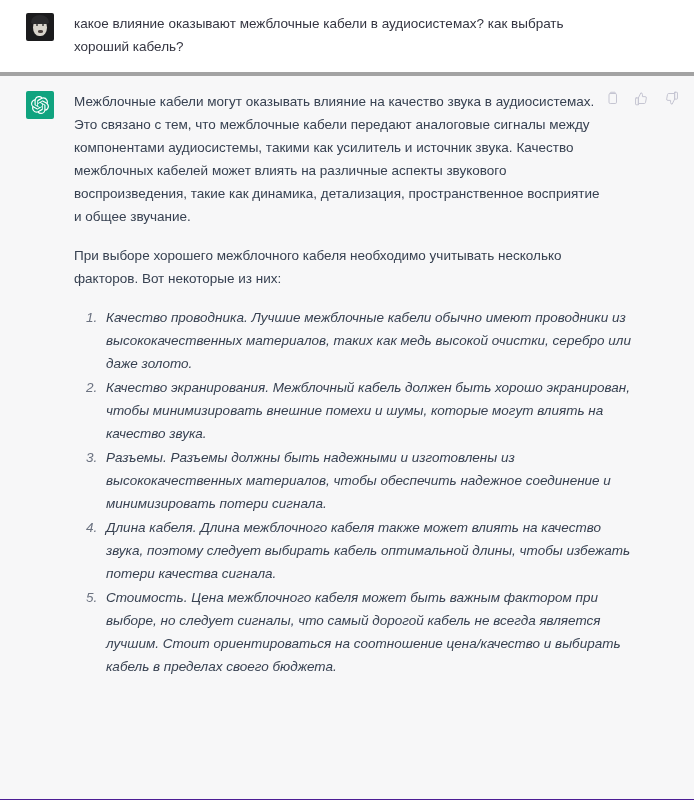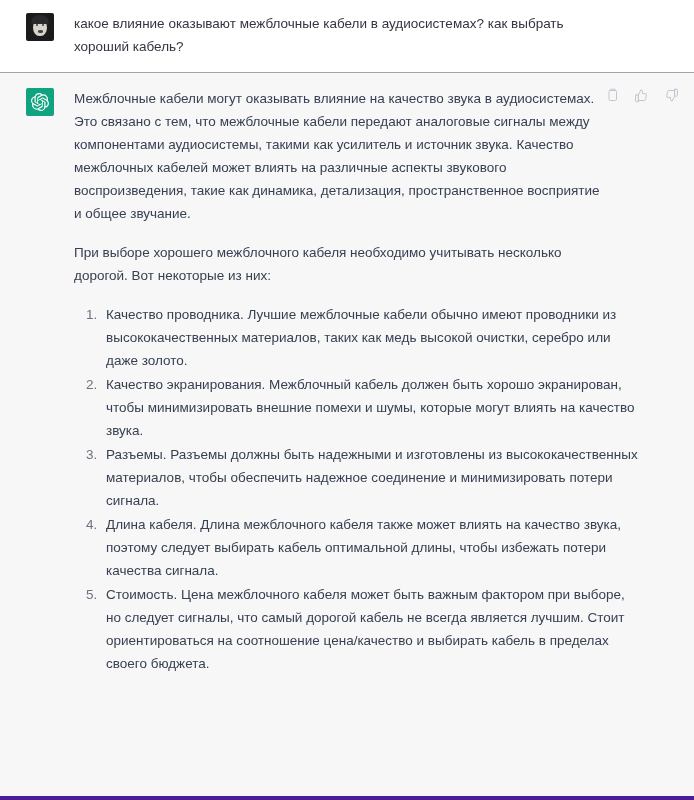--- a/index.html
+++ b/index.html
@@ -25,26 +25,26 @@
 
   
   .msg {
     width: 100%;
     box-sizing: border-box;
     position: relative;
   }
   .msg-user {
     background: #ffffff;
     padding: 12px 4px 14px 0;
-    border-bottom: 1px solid #a3a3a3;
+    border-bottom: 4px solid #a3a3a3;
   }
   .msg-assistant {
     background: #f7f7f8;
     padding: 14px 0 16px 0;
-    border-bottom: 4px solid #4c1d95;
+    border-bottom: 1px solid #4c1d95;
     flex: 1 1 auto;
   }
 
   .msg-inner {
     display: flex;
     align-items: flex-start;
     padding-left: 26px;
     padding-right: 16px;
   }
 
@@ -138,20 +138,21 @@
   }
   .para {
     max-width: 528px;
   }
 
   ol.answer-list {
     margin: 0 0 16px 0;
     padding-left: 27px;
     list-style: decimal;
     max-width: 540px;
+    font-style: italic;
   }
   ol.answer-list li {
     margin: 0 0 1px 0;
     padding-left: 5px;
     color: #374151;
   }
   ol.answer-list li::marker {
     color: #6b7280;
   }
 
@@ -248,21 +249,21 @@
           <svg width="18" height="18" viewBox="0 0 24 24" aria-hidden="true">
             <path fill="#ffffff" d="M22.28 9.82a5.98 5.98 0 0 0-.52-4.91 6.05 6.05 0 0 0-6.51-2.9A6 6 0 0 0 4.98 4.18a5.98 5.98 0 0 0-4 2.9 6.05 6.05 0 0 0 .75 7.1 5.98 5.98 0 0 0 .51 4.91 6.05 6.05 0 0 0 6.52 2.9A5.98 5.98 0 0 0 13.26 24a6.05 6.05 0 0 0 5.77-4.21 5.98 5.98 0 0 0 4-2.9 6.05 6.05 0 0 0-.75-7.07zM13.26 22.43a4.48 4.48 0 0 1-2.88-1.04l.14-.08 4.78-2.76a.8.8 0 0 0 .39-.68v-6.74l2.02 1.17a.07.07 0 0 1 .04.05v5.58a4.5 4.5 0 0 1-4.49 4.5zM3.6 18.3a4.47 4.47 0 0 1-.54-3.01l.14.09 4.78 2.76a.77.77 0 0 0 .78 0l5.84-3.37v2.33a.08.08 0 0 1-.03.06l-4.83 2.79a4.5 4.5 0 0 1-6.14-1.65zM2.34 7.9a4.48 4.48 0 0 1 2.35-1.97v5.68a.77.77 0 0 0 .38.67l5.81 3.35-2.02 1.17a.07.07 0 0 1-.07 0L3.96 14.02A4.5 4.5 0 0 1 2.3 7.9zm16.6 3.86L13.1 8.38 15.12 7.2a.07.07 0 0 1 .07 0l4.83 2.79a4.49 4.49 0 0 1-.68 8.1v-5.68a.79.79 0 0 0-.39-.67zm2.01-3.02l-.14-.09-4.77-2.78a.78.78 0 0 0-.79 0L9.42 9.24V6.9a.07.07 0 0 1 .03-.06l4.83-2.78a4.5 4.5 0 0 1 6.68 4.66zM8.32 12.87L6.3 11.7a.07.07 0 0 1-.04-.05V6.07a4.5 4.5 0 0 1 7.37-3.45l-.14.08L8.71 5.46a.8.8 0 0 0-.39.68zm1.1-2.37l2.6-1.5 2.61 1.5v3l-2.6 1.5-2.61-1.5z"></path>
           </svg>
         </span>
       </div>
 
       <div class="body body-assistant">
 
         <p class="para">Межблочные кабели могут оказывать влияние на качество звука в аудиосистемах. Это связано с тем, что межблочные кабели передают аналоговые сигналы между компонентами аудиосистемы, такими как усилитель и источник звука. Качество межблочных кабелей может влиять на различные аспекты звукового воспроизведения, такие как динамика, детализация, пространственное восприятие и общее звучание.</p>
 
-        <p class="para">При выборе хорошего межблочного кабеля необходимо учитывать несколько дорогой. Вот некоторые из них:</p>
+        <p class="para">При выборе хорошего межблочного кабеля необходимо учитывать несколько факторов. Вот некоторые из них:</p>
 
         <ol class="answer-list">
           <li>Качество проводника. Лучшие межблочные кабели обычно имеют проводники из высококачественных материалов, таких как медь высокой очистки, серебро или даже золото.</li>
           <li>Качество экранирования. Межблочный кабель должен быть хорошо экранирован, чтобы минимизировать внешние помехи и шумы, которые могут влиять на качество звука.</li>
           <li>Разъемы. Разъемы должны быть надежными и изготовлены из высококачественных материалов, чтобы обеспечить надежное соединение и минимизировать потери сигнала.</li>
           <li>Длина кабеля. Длина межблочного кабеля также может влиять на качество звука, поэтому следует выбирать кабель оптимальной длины, чтобы избежать потери качества сигнала.</li>
           <li>Стоимость. Цена межблочного кабеля может быть важным фактором при выборе, но следует сигналы, что самый дорогой кабель не всегда является лучшим. Стоит ориентироваться на соотношение цена/качество и выбирать кабель в пределах своего бюджета.</li>
         </ol>
 
 

